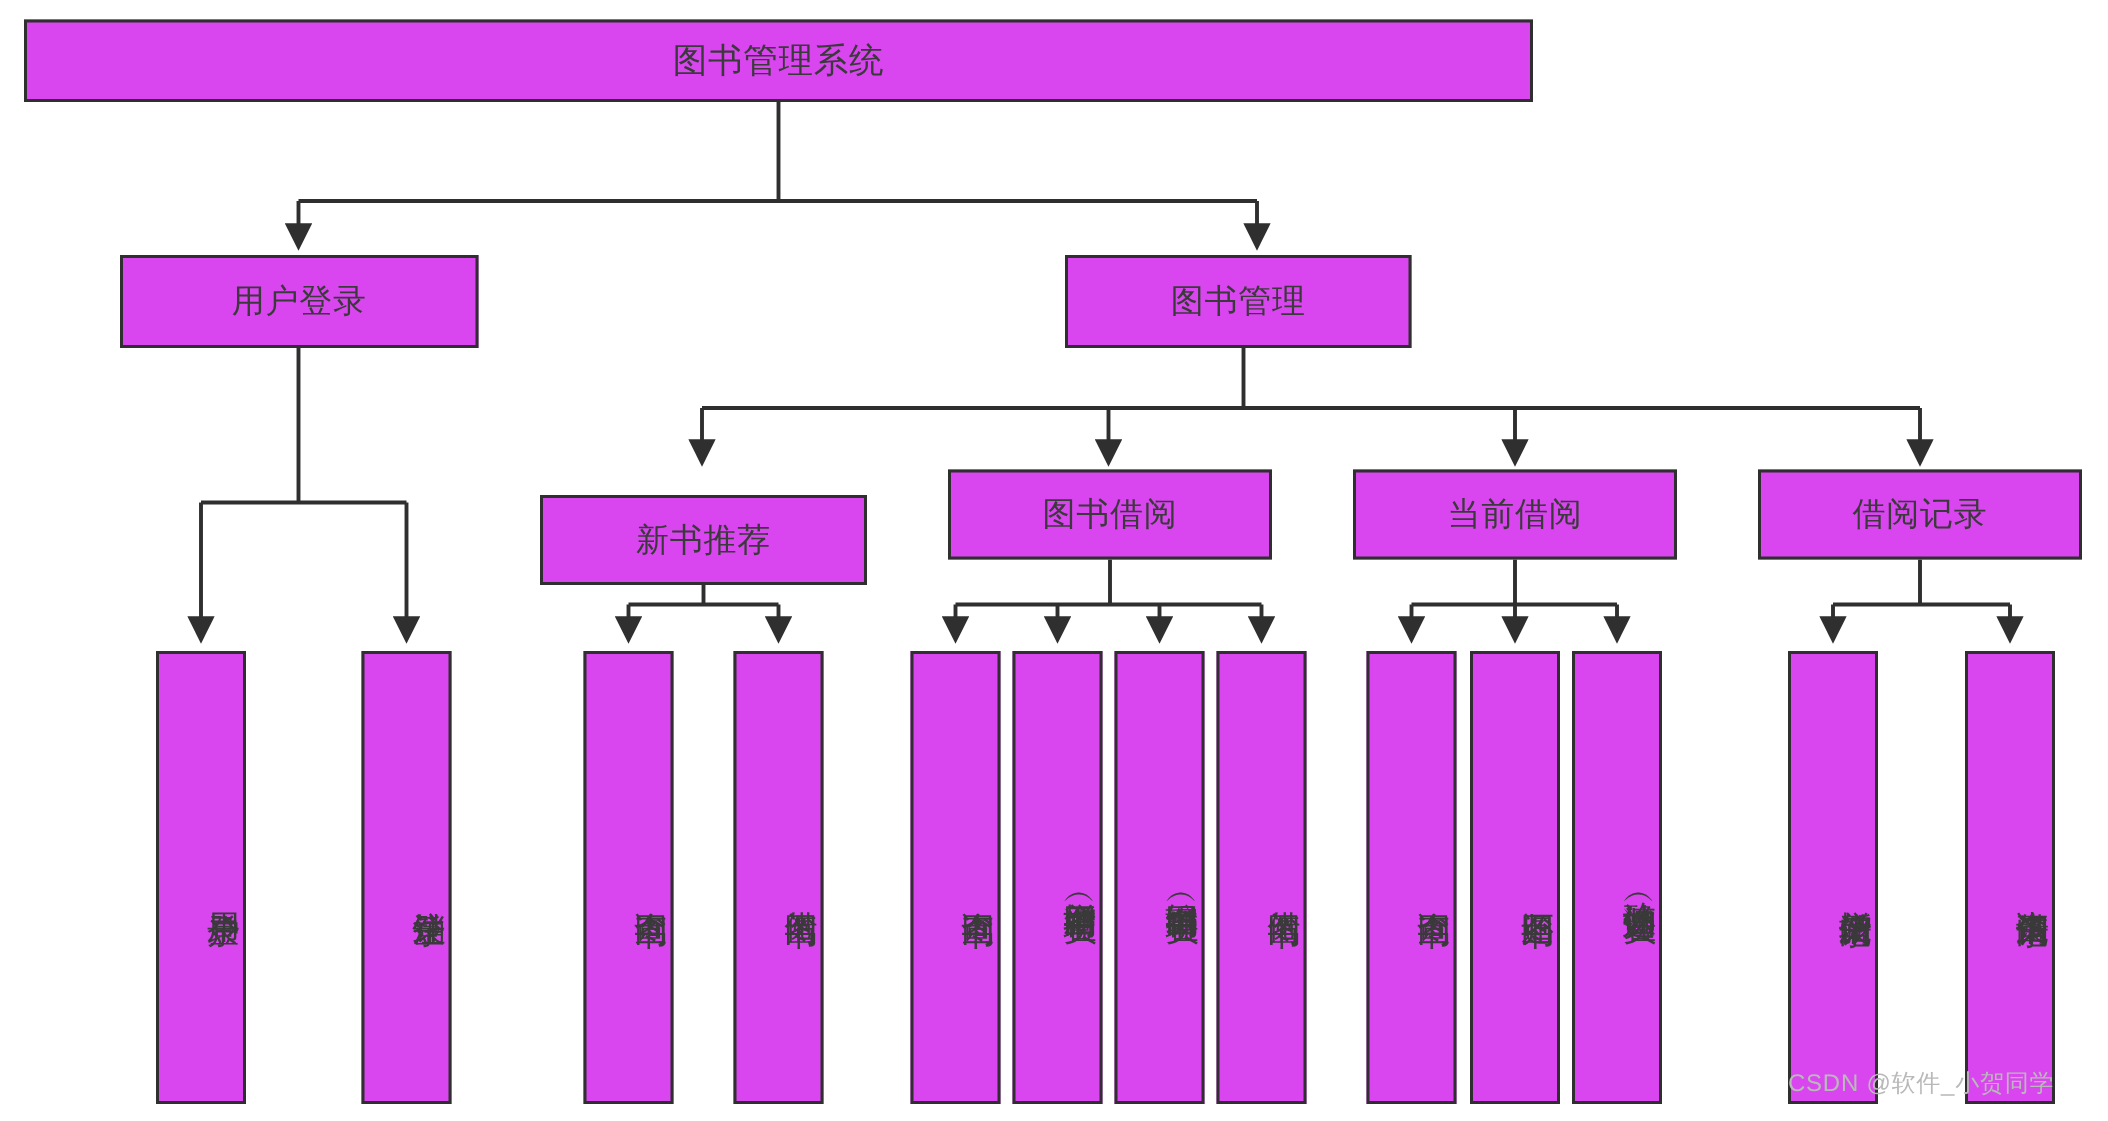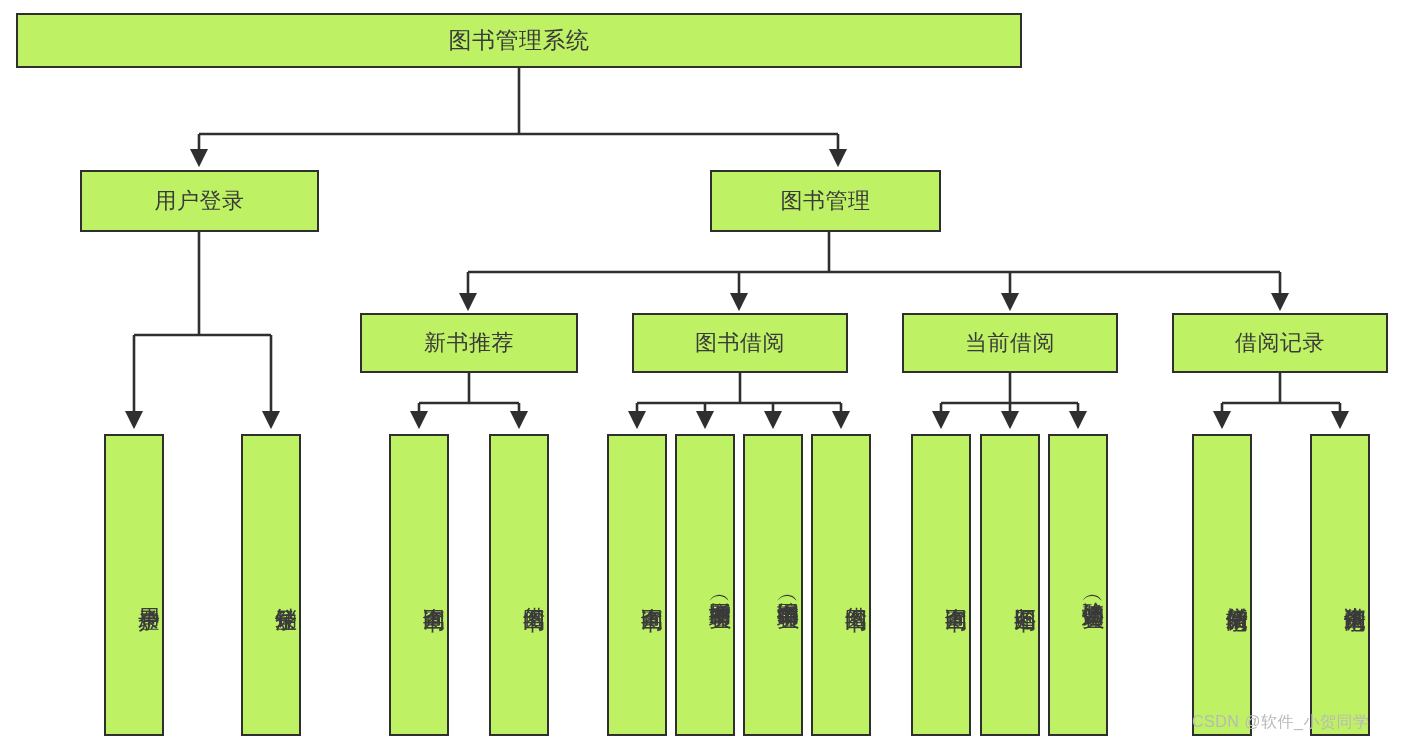--- a/index.html
+++ b/index.html
@@ -23,21 +23,21 @@
     position: absolute;
     left: 0;
     top: 0;
     width: 1405px;
     height: 747px;
     pointer-events: none;
   }
   .node {
     position: absolute;
     box-sizing: border-box;
-    background: #bef264;
+    background: #d946ef;
     border: 2px solid #2f2f2f;
     display: flex;
     align-items: center;
     justify-content: center;
     color: #3a3a3a;
     z-index: 2;
     font-family: Liberation Serif, serif;
   }
   .node-h {
     font-size: 22px;
@@ -125,21 +125,21 @@
       <path d="M 1222 403 L 1222 420" marker-end="url(#arrow)"></path>
       <path d="M 1340 403 L 1340 420" marker-end="url(#arrow)"></path>
     </g>
   </svg>
 
   <div class="node node-h node-root" style="left:16px; top:13px; width:1006px; height:55px;">图书管理系统</div>
 
   <div class="node node-h" style="left:80px; top:170px; width:239px; height:62px;">用户登录</div>
   <div class="node node-h" style="left:710px; top:170px; width:231px; height:62px;">图书管理</div>
 
-  <div class="node node-h" style="left:360px; top:313px; width:218px; height:60px;">新书推荐</div>
+  <div class="node node-h" style="left:360px; top:330px; width:218px; height:60px;">新书推荐</div>
   <div class="node node-h" style="left:632px; top:313px; width:216px; height:60px;">图书借阅</div>
   <div class="node node-h" style="left:1172px; top:313px; width:216px; height:60px;">借阅记录</div>
   <div class="node node-h" style="left:902px; top:313px; width:216px; height:60px;">当前借阅</div>
 
   <div class="node node-v" style="left:104px; top:434px; width:60px; height:302px;">用户登录</div>
   <div class="node node-v" style="left:241px; top:434px; width:60px; height:302px;">注销登录</div>
 
   <div class="node node-v" style="left:389px; top:434px; width:60px; height:302px;">查询图书</div>
   <div class="node node-v" style="left:489px; top:434px; width:60px; height:302px;">借阅图书</div>
 

